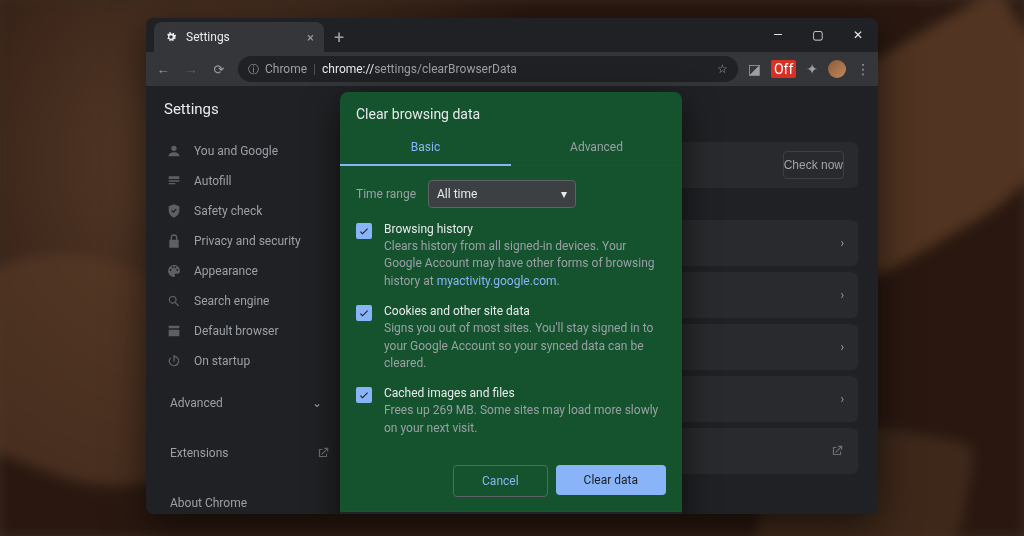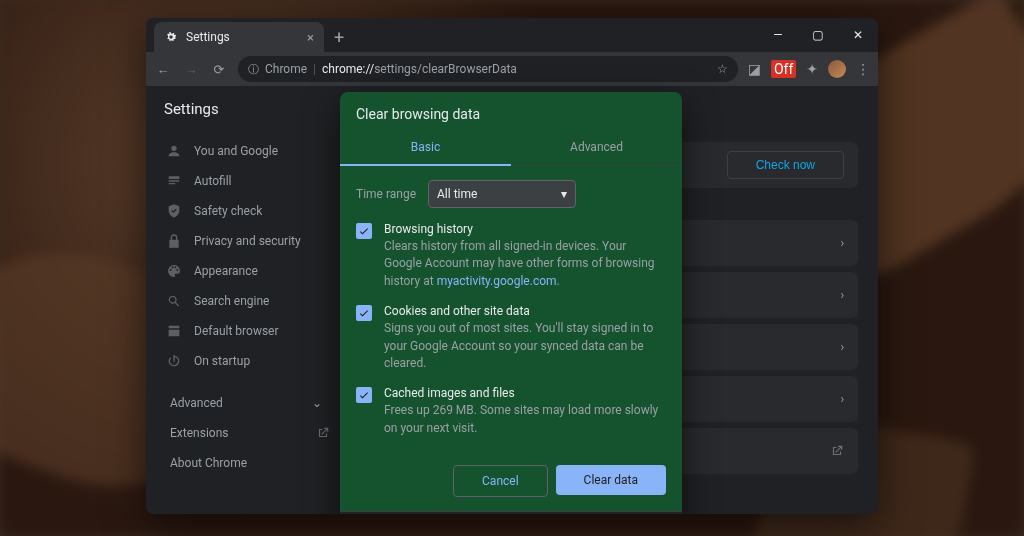--- a/index.html
+++ b/index.html
@@ -22,25 +22,25 @@
 .tbicons{display:flex;gap:10px;align-items:center;color:#9aa0a6}
 .tbicons span{font-size:14px;cursor:pointer}
 .ext-badge{background:#d93025;color:#fff;font-size:9px;padding:1px 3px;border-radius:2px}
 .avatar-sm{width:18px;height:18px;border-radius:50%;background:linear-gradient(135deg,#8a5a3a,#c48a5a)}
 .content{flex:1;background:#202124;display:flex;position:relative;overflow:hidden}
 .sidebar{width:180px;padding:14px 0 0 14px;color:#9aa0a6;font-size:12px}
 .sidebar h1{font-size:15px;color:#e8eaed;font-weight:400;margin:0 0 18px 4px}
 .sb-item{display:flex;align-items:center;gap:12px;height:30px;padding-left:6px;cursor:pointer;color:#9aa0a6}
 .sb-item svg,.sb-item .ic{width:16px;height:16px;opacity:.7}
 .sb-adv{margin-top:14px;display:flex;align-items:center;justify-content:space-between;padding:6px 18px 6px 10px;cursor:pointer}
-.sb-link{margin-top:4px;padding:6px 10px;display:flex;justify-content:space-between;align-items:flex-end;cursor:pointer}
+.sb-link{margin-top:24px;padding:6px 10px;display:flex;justify-content:space-between;align-items:flex-end;cursor:pointer}
 .main{flex:1;position:relative;background:#202124}
 .dim-row{position:absolute;right:20px;height:46px;left:10px;background:#292a2d;border-radius:6px;display:flex;align-items:center;justify-content:flex-end;padding:0 14px;color:#9aa0a6;font-size:12px}
 .dim-row .chev{color:#9aa0a6}
-.checknow{background:transparent;border:1px solid #3c4043;color:#0ea5e9;font-size:12px;padding:6px 28px;border-radius:4px}
+.checknow{background:transparent;border:1px solid #3c4043;color:#a3a3a3;font-size:12px;padding:6px 0;border-radius:4px}
 .ann-more{color:#9aa0a6;font-size:12px}
 
 .dialog{position:absolute;left:194px;top:74px;width:342px;background:#14532d;border-radius:8px;box-shadow:0 12px 34px rgba(0,0,0,.6);overflow:hidden;color:#bdc1c6;font-size:12px}
 .dlg-title{padding:14px 16px 0 16px;color:#e8eaed;font-size:14px}
 .dlg-tabs{display:flex;margin-top:8px;border-bottom:1px solid #3c4043}
 .dlg-tab{flex:1;text-align:center;padding:10px 0;color:#9aa0a6;cursor:pointer;font-size:12px}
 .dlg-tab.active{color:#8ab4f8;border-bottom:2px solid#8ab4f8;margin-bottom:-1px}
 .dlg-body{padding:14px 16px 6px 16px}
 .tr-row{display:flex;align-items:center;gap:12px;margin-bottom:14px}
 .tr-label{color:#9aa0a6;white-space:nowrap}

